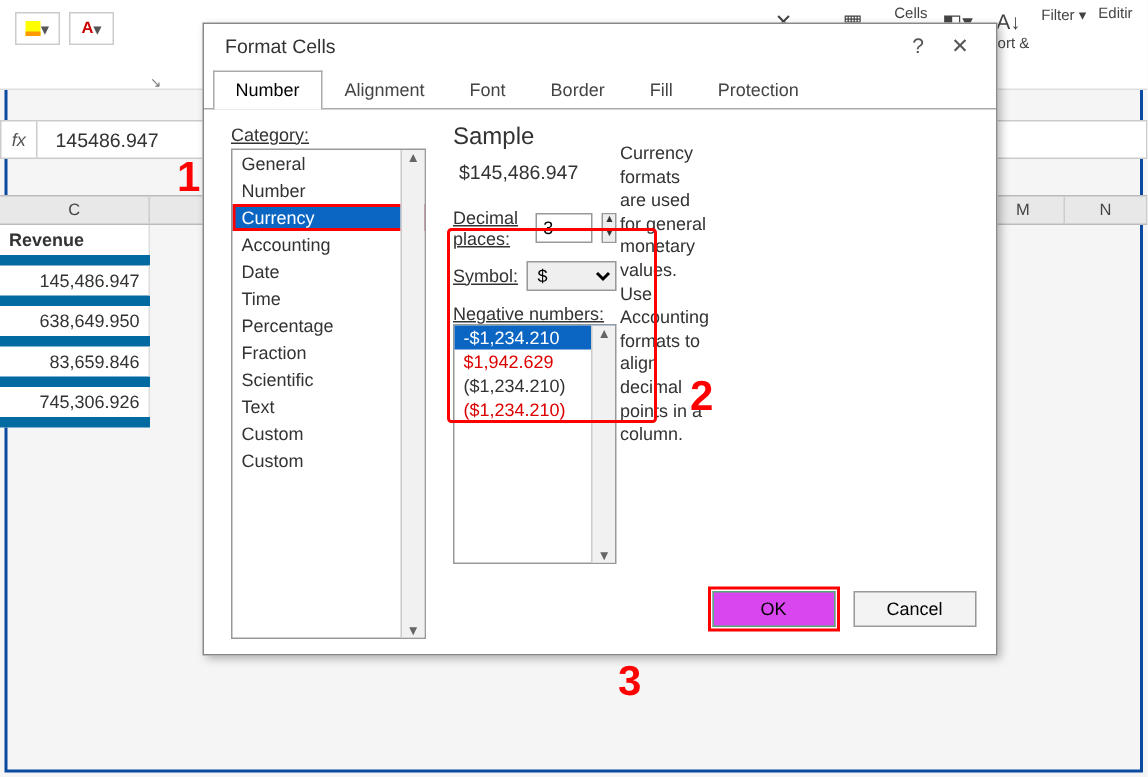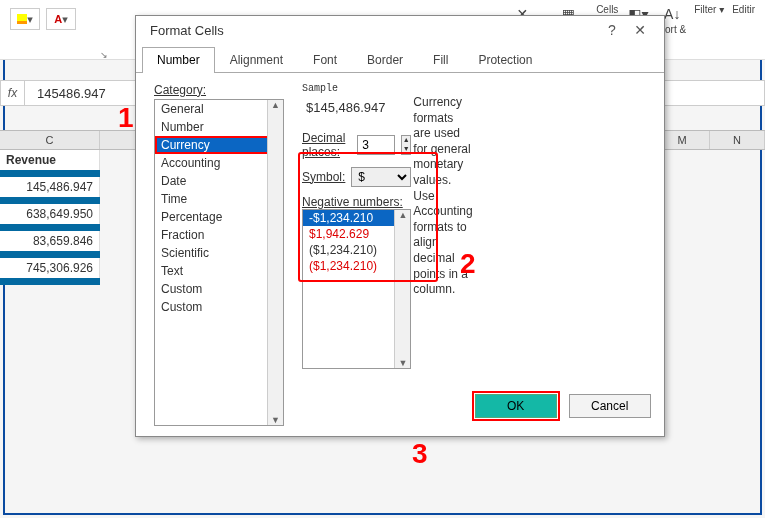--- a/index.html
+++ b/index.html
@@ -44,39 +44,39 @@
 .row1 { display:flex; gap: 18px; flex:1; min-height:0; }
 .catcol { width: 130px; display:flex; flex-direction:column; }
 .catcol .lbl { font-size:12px; margin-bottom:2px; text-decoration: underline .5px; }
 .catlist { flex:1; border:1px solid #999; background:#fff; overflow:hidden; position:relative; }
 .catlist .item { padding:2px 6px; font-size:12px; cursor:pointer; }
 .catlist .item.sel { background:#0b66c3; color:#fff; border:2px solid red; padding:0 4px; }
 .catlist .sb { position:absolute; right:0; top:0; bottom:0; width:16px; background:#f1f1f1; border-left:1px solid #ccc; display:flex; flex-direction:column; justify-content:space-between; align-items:center;}
 .catlist .sb span{font-size:9px; color:#666;}
 .rcol { flex:1; display:flex; flex-direction:column; }
 .sample { margin-bottom:6px; }
-.sample .lbl { font-size:10px;font-family:Liberation Mono, monospace; }
+.sample .lbl { font-size:16px; }
 .sample .box {  padding: 6px 4px; font-size:13px; }
 .fld { display:flex; align-items:center; gap:6px; margin:4px 0; font-size:12px; }
 .fld .lbl { text-decoration: underline .5px; }
 .fld input.spin { width: 38px; border:1px solid #999; padding:2px 4px; font-size:12px; text-align:left; }
 .spinbtns { width:16px; display:flex; flex-direction:column; border:1px solid #999; }
 .spinbtns div{ height:9px; font-size:7px; text-align:center; line-height:8px; background:#eee; cursor:pointer;}
 .fld select { flex:1; max-width: 280px; border:1px solid #999; font-size:12px; padding:1px 2px; height:20px; }
 .neglbl { font-size:12px; text-decoration: underline .5px; margin-top:4px;}
 .neglist { border:1px solid #999; background:#fff; height: 160px; position:relative; }
 .neglist .item { padding: 1px 6px; font-size:12px; }
 .neglist .item.sel { background:#0b66c3; color:#fff; }
 .neglist .red { color: #d00; }
 .neglist .sb { position:absolute; right:0; top:0; bottom:0; width:16px; background:#f1f1f1; border-left:1px solid #ccc; display:flex; flex-direction:column; justify-content:space-between; align-items:center;}
 .neglist .sb span{font-size:9px;color:#666;}
 .desc { font-size:12px; color:#333; margin: 12px 2px 16px; line-height:1.3; }
 .btns { display:flex; justify-content:flex-end; gap: 12px; padding-bottom: 8px; margin-top:auto;}
 .btn { width: 82px; padding: 4px 0; font-size:12px; background:#f3f3f3; border:1px solid #999; cursor:pointer; }
-.btn.ok { background:#14b8a6; border:1px solid #5a7; outline:2px solid red; outline-offset:1px; }
+.btn.ok { background:#d946ef; border:1px solid #5a7; outline:2px solid red; outline-offset:1px; }
 
 
 .ann { position:absolute; color:red; font-weight:bold; font-size:28px; font-family: Arial; pointer-events:none; }
 .ann1 { left:118px; top:102px; }
 .ann2 { left:460px; top:248px; }
 .ann3 { left:412px; top:438px; }
 .annbox { position:absolute; border:2px solid red; pointer-events:none; }
 .box2 { left:298px; top:152px; width:140px; height:130px; border-radius:3px;}
 .outer-border{position:absolute;left:3px;top:3px;right:3px;bottom:3px;border:2px solid #0a4aa0;pointer-events:none;}
 </style>

